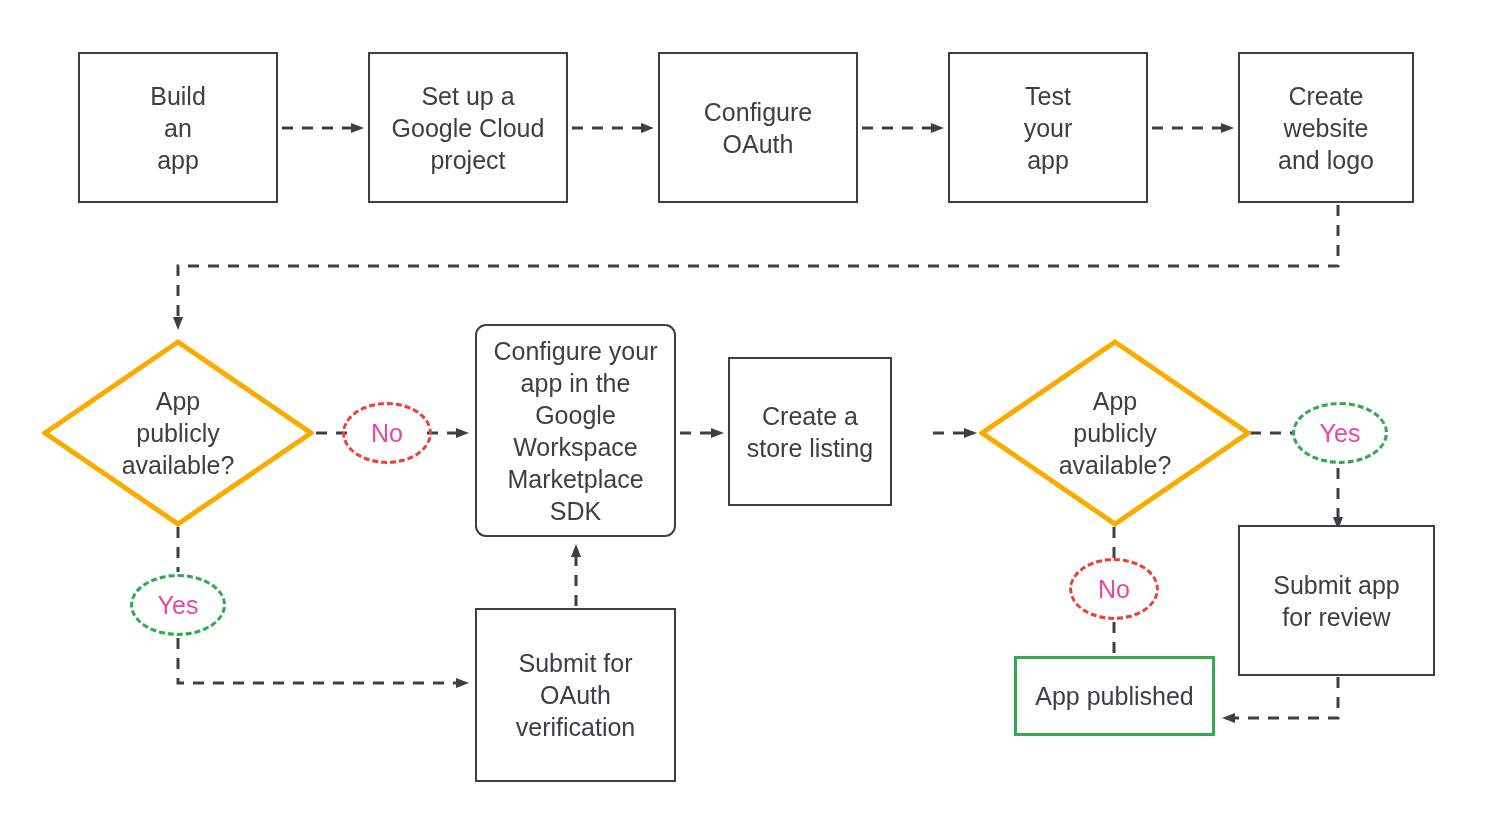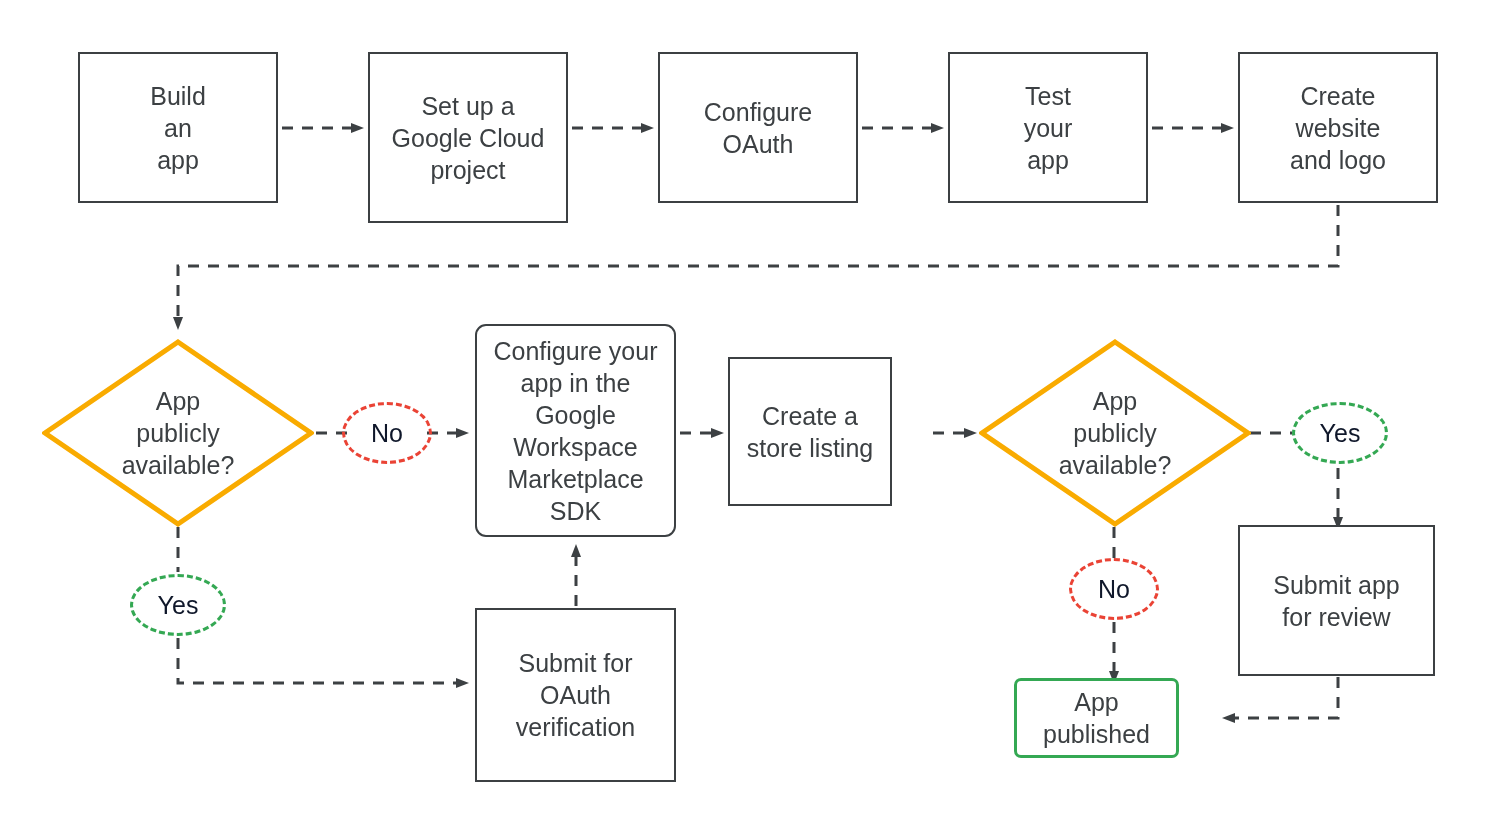--- a/index.html
+++ b/index.html
@@ -69,21 +69,21 @@
     pointer-events: none;
   }
   .tag {
     position: absolute;
     display: flex;
     align-items: center;
     justify-content: center;
     box-sizing: border-box;
     font-size: 25px;
     line-height: 1;
-    color: #0f172a;
+    color: #ec4899;
     background: transparent;
     border-radius: 50%;
     border-style: dashed;
     border-width: 3px;
   }
   .tag-no { border-color: #ea4335; }
   .tag-yes { border-color: #34a853; }
 </style>
 </head>
 <body>
@@ -140,38 +140,38 @@
       <path d="M1338,677 L1338,718 L1234,718" marker-end="url(#arrow-l)"></path>
     </g>
   </svg>
 
   <div class="node process" style="left:78px; top:52px; width:200px; height:151px;text-align:center;">
     <span style="white-space:pre-line;">Build
 an
 app</span>
   </div>
 
-  <div class="node process" style="left:368px; top:52px; width:200px; height:171px;">
+  <div class="node process" style="left:368px; top:52px; width:200px; height:151px;">
     <span style="white-space:pre-line;">Set up a
 Google Cloud
 project</span>
   </div>
 
   <div class="node process" style="left:658px; top:52px; width:200px; height:151px;">
     <span style="white-space:pre-line;">Configure
 OAuth</span>
   </div>
 
   <div class="node process" style="left:948px; top:52px; width:200px; height:151px;align-items:center;">
     <span style="white-space:pre-line;">Test
 your
 app</span>
   </div>
 
-  <div class="node process" style="left:1238px; top:52px; width:200px; height:151px;">
+  <div class="node process" style="left:1238px; top:52px; width:176px; height:151px;">
     <span style="white-space:pre-line;">Create
 website
 and logo</span>
   </div>
 
   <div class="decision-wrap" style="left:42px; top:339px; width:272px; height:188px;">
     <svg width="272" height="188" viewBox="0 0 272 188" xmlns="http://www.w3.org/2000/svg">
       <polygon points="136,3 269,94 136,185 3,94" fill="#ffffff" stroke="#f9ab00" stroke-width="5" stroke-linejoin="miter"></polygon>
     </svg>
     <span class="decision-label" style="white-space:pre-line;">App
@@ -206,21 +206,21 @@
     <span style="white-space:pre-line;">Submit for
 OAuth
 verification</span>
   </div>
 
   <div class="node process" style="left:1238px; top:525px; width:197px; height:151px;justify-content:center;">
     <span style="white-space:pre-line;">Submit app
 for review</span>
   </div>
 
-  <div class="node process terminal-ok" style="left:1014px; top:678px; width:165px; height:80px;border-radius:7px;">
+  <div class="node process terminal-ok" style="left:1014px; top:656px; width:201px; height:80px;">
     <span style="white-space:pre-line;">App published</span>
   </div>
 
   <div class="tag tag-no" style="left:342px; top:402px; width:90px; height:62px;">
     <span>No</span>
   </div>
 
   <div class="tag tag-yes" style="left:130px; top:574px; width:96px; height:62px;">
     <span>Yes</span>
   </div>

